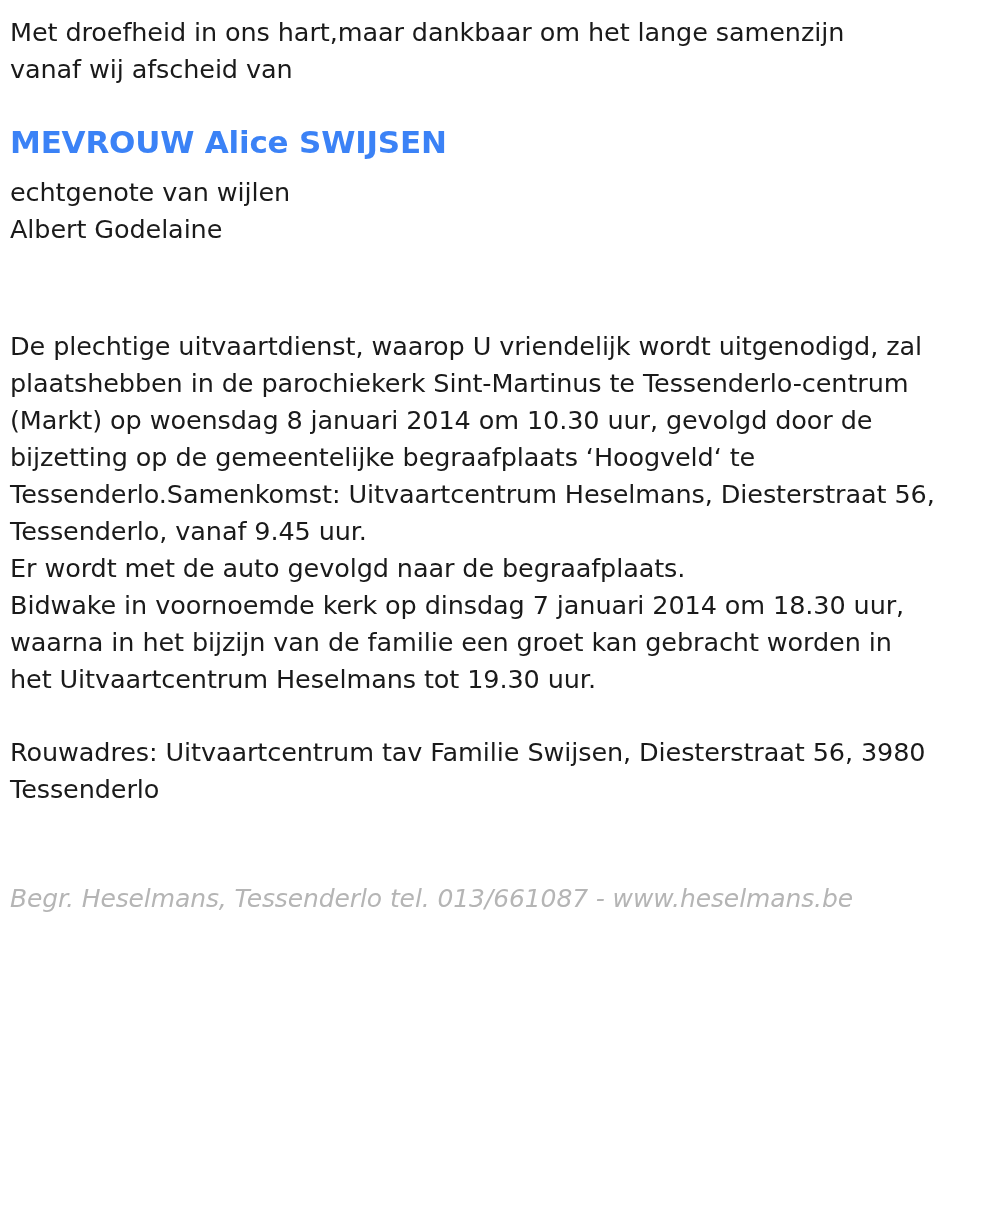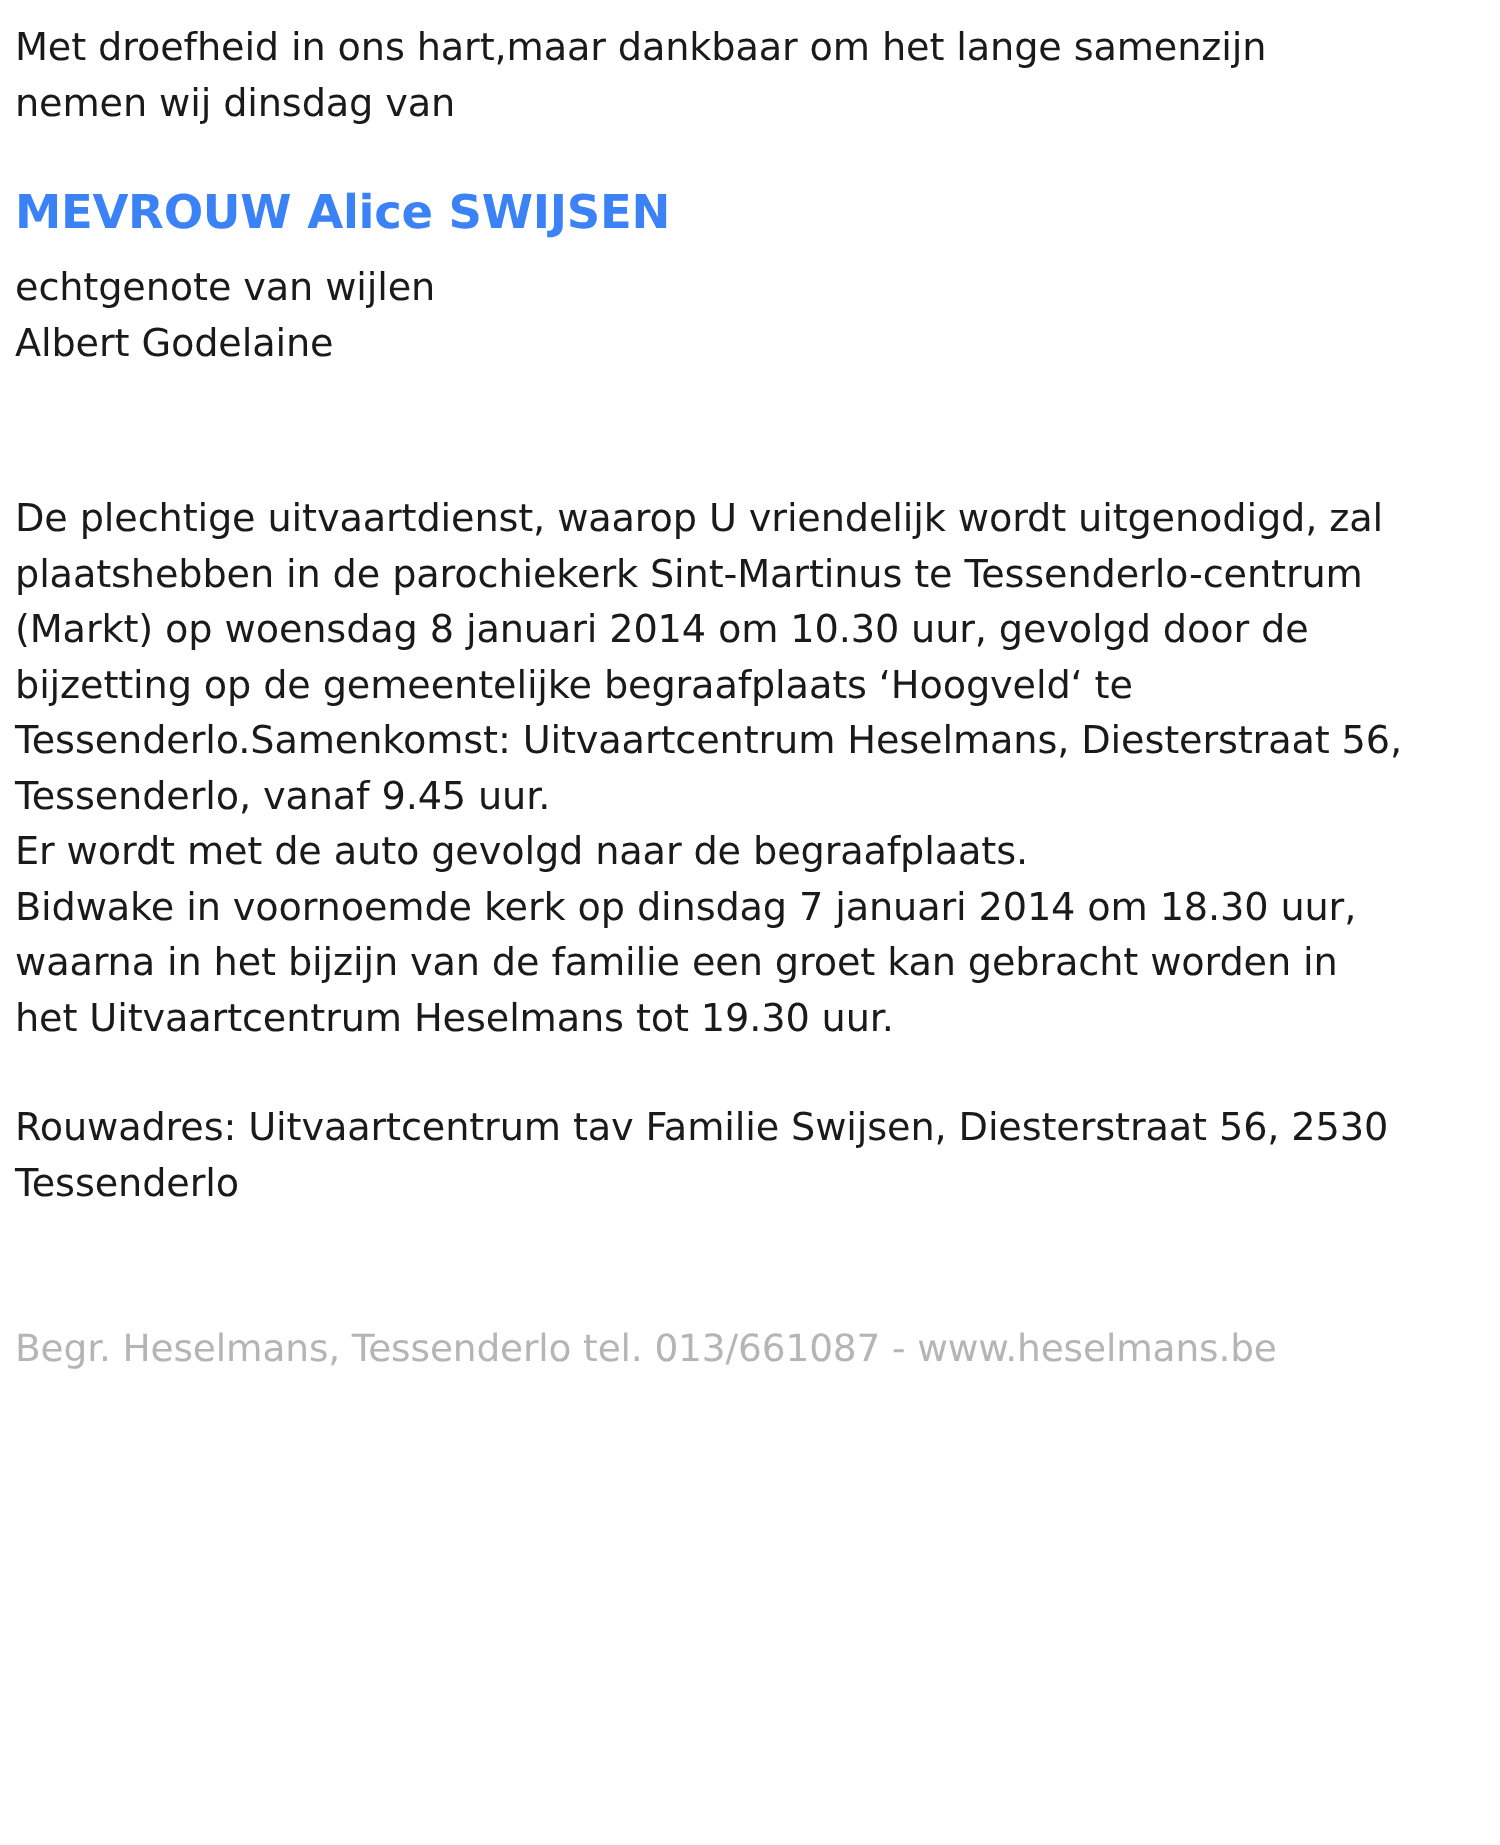--- a/index.html
+++ b/index.html
@@ -51,30 +51,31 @@
   .spacer-md { height: 34px; }
   .spacer-lg { height: 36px; }
   .spacer-xl { height: 40px; }
   .footer-line {
     font-size: 25px;
     line-height: 34px;
     color: #b5b5b5;
     letter-spacing: -0.1px;
     margin: 0;
     white-space: pre-wrap;
+    font-style: italic;
   }
 </style>
 </head>
 <body>
 
 <div class="page">
   <div class="content">
 
     <p class="para">Met droefheid in ons hart,maar dankbaar om het lange samenzijn</p>
-    <p class="para">nemen wij dinsdag van</p>
+    <p class="para">vanaf wij afscheid van</p>
 
     <div class="spacer-md"></div>
 
     <p class="deceased-name">MEVROUW Alice SWIJSEN</p>
 
     <div class="spacer-sm"></div>
 
     <p class="para">echtgenote van wijlen</p>
     <p class="para">Albert Godelaine</p>
 
@@ -90,21 +91,21 @@
 bijzetting op de gemeentelijke begraafplaats ‘Hoogveld‘ te
 Tessenderlo.Samenkomst: Uitvaartcentrum Heselmans, Diesterstraat 56,
 Tessenderlo, vanaf 9.45 uur.
 Er wordt met de auto gevolgd naar de begraafplaats.
 Bidwake in voornoemde kerk op dinsdag 7 januari 2014 om 18.30 uur,
 waarna in het bijzijn van de familie een groet kan gebracht worden in
 het Uitvaartcentrum Heselmans tot 19.30 uur.</p>
 
     <div class="spacer-lg"></div>
 
-    <p class="para">Rouwadres: Uitvaartcentrum tav Familie Swijsen, Diesterstraat 56, 2530
+    <p class="para">Rouwadres: Uitvaartcentrum tav Familie Swijsen, Diesterstraat 56, 3980
 Tessenderlo</p>
 
     <div class="spacer-xl"></div>
 
 
     <div class="spacer-md"></div>
 
     <p class="footer-line">Begr. Heselmans, Tessenderlo tel. 013/661087 - www.heselmans.be</p>
 
   </div>

